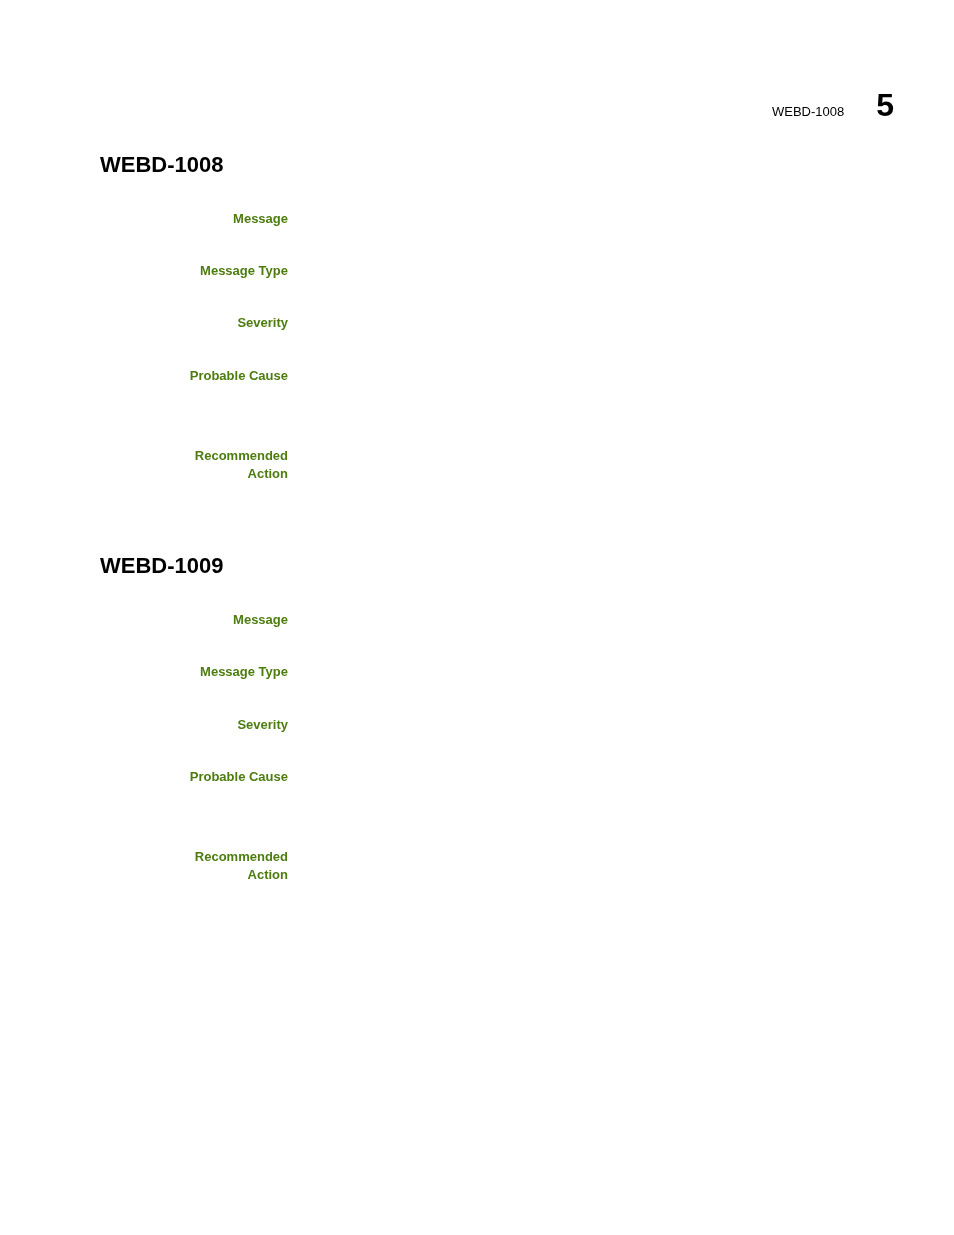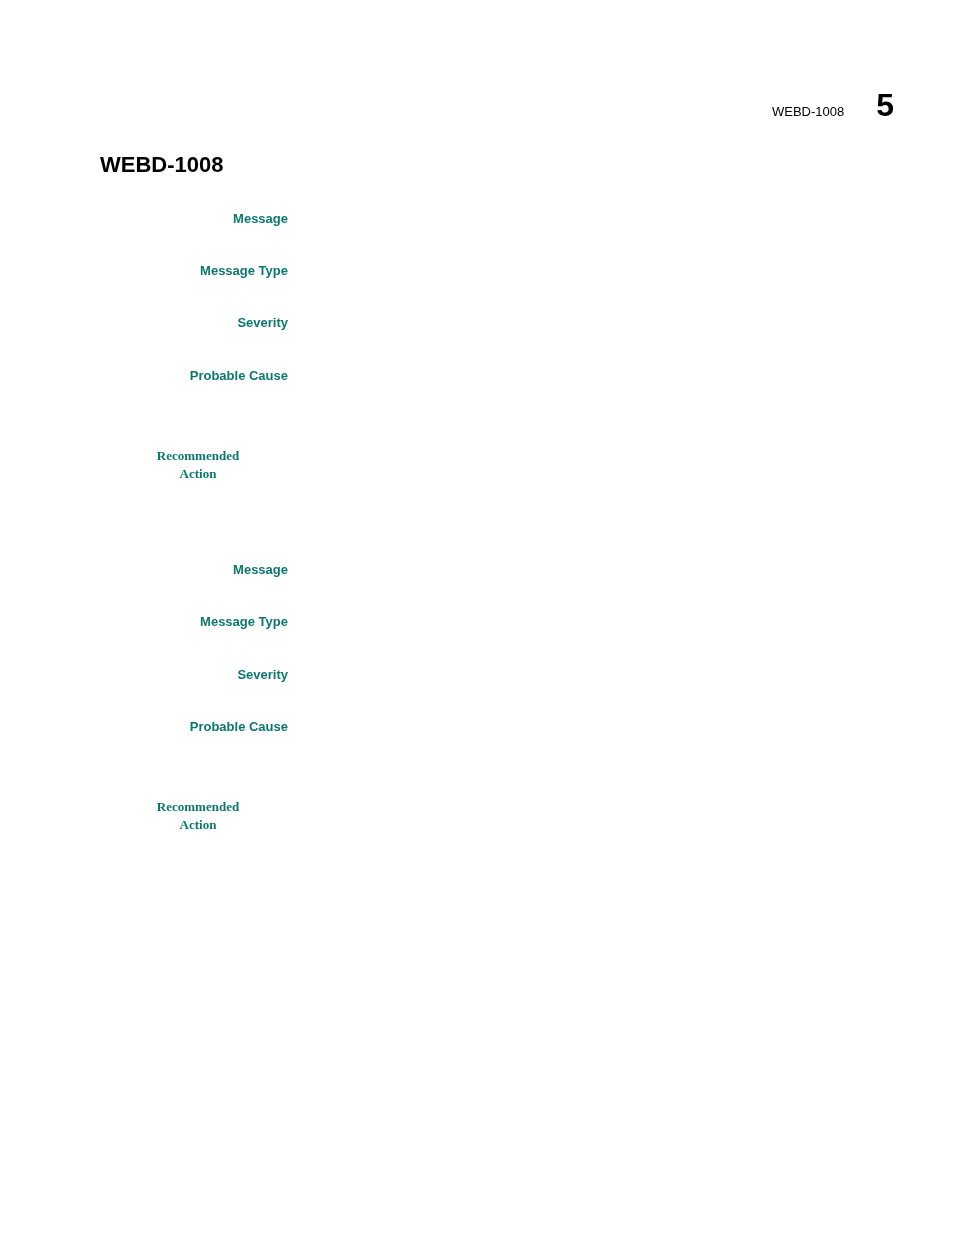--- a/index.html
+++ b/index.html
@@ -56,43 +56,42 @@
       display: flex;
       margin-bottom: 18px;
     }
 
     .field-label {
       width: 200px;
       min-width: 200px;
       text-align: right;
       font-size: 13px;
       font-weight: bold;
-      color: #0f766e;
+      color: #4d7c0f;
       padding-right: 20px;
       line-height: 1.4;
     }
 
     .field-value {
       flex: 1;
       font-size: 13px;
       color: #000;
     }
 
     .section-spacer {
       height: 20px;
     }
 
     .section-divider {
       height: 36px;
     }
 
     .recommended-label {
-      text-align: center;
+      text-align: right;
       padding-right: 20px;
-      font-family: Liberation Serif, serif;
     }
   </style>
 </head>
 <body>
 
 <div class="page-header">
   <span class="page-header-code">WEBD-1008</span>
   <span class="page-header-number">5</span>
 </div>
 
@@ -125,20 +124,21 @@
 
     <div class="field-row">
       <div class="field-label recommended-label">Recommended<br>Action</div>
       <div class="field-value"></div>
     </div>
   </div>
 
   <div class="section-divider"></div>
 
   <div class="section">
+    <div class="section-title">WEBD-1009</div>
 
     <div class="field-row">
       <div class="field-label">Message</div>
       <div class="field-value"></div>
     </div>
 
     <div class="field-row">
       <div class="field-label">Message Type</div>
       <div class="field-value"></div>
     </div>

